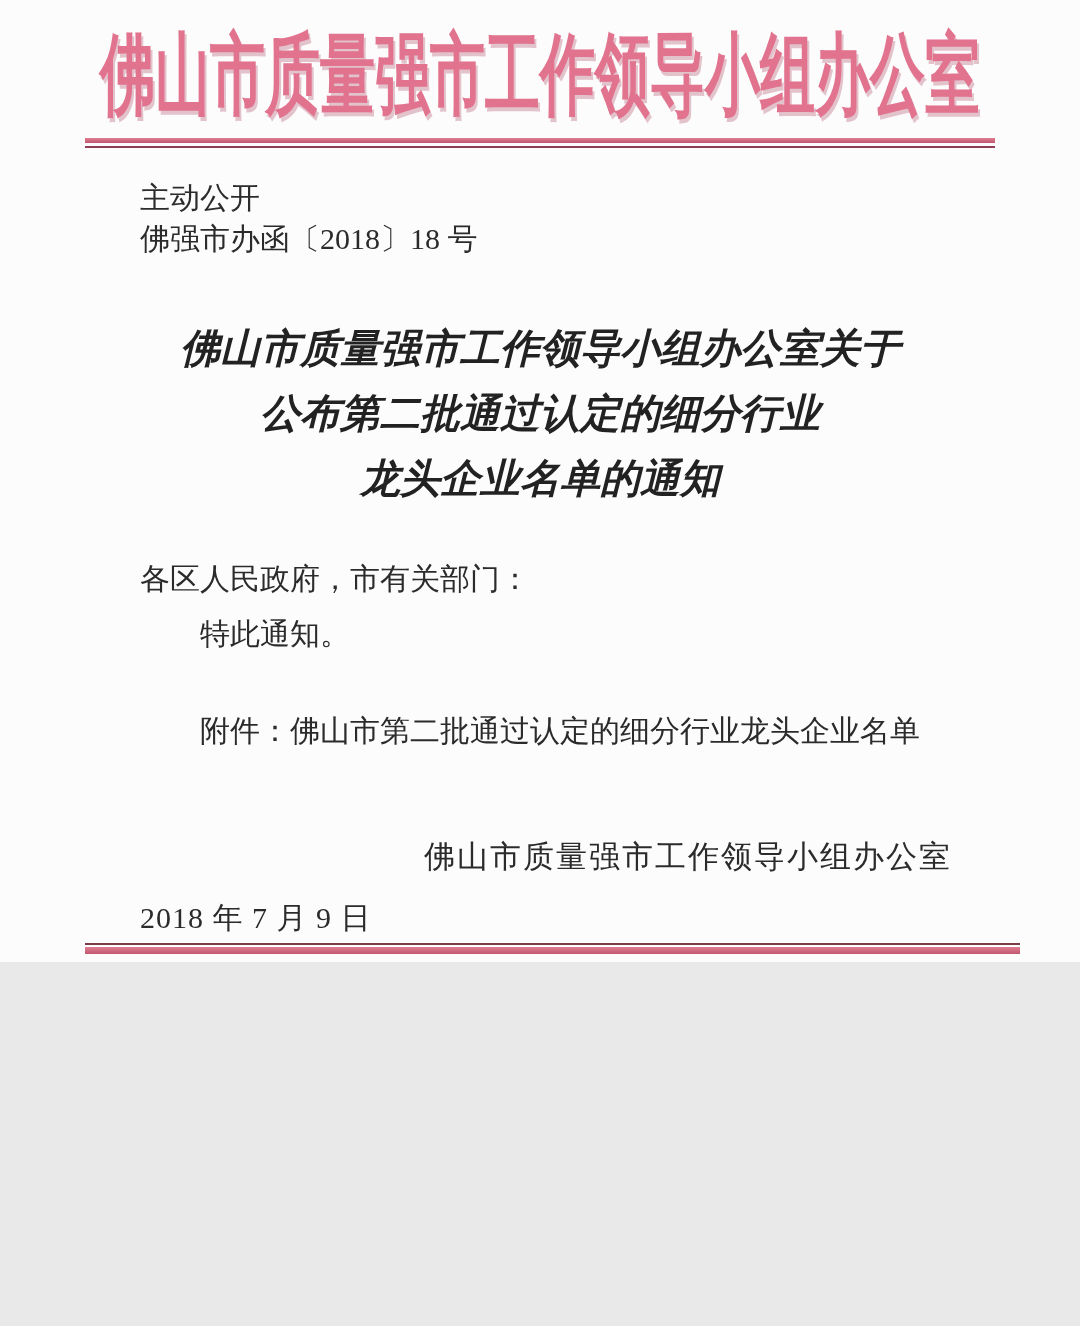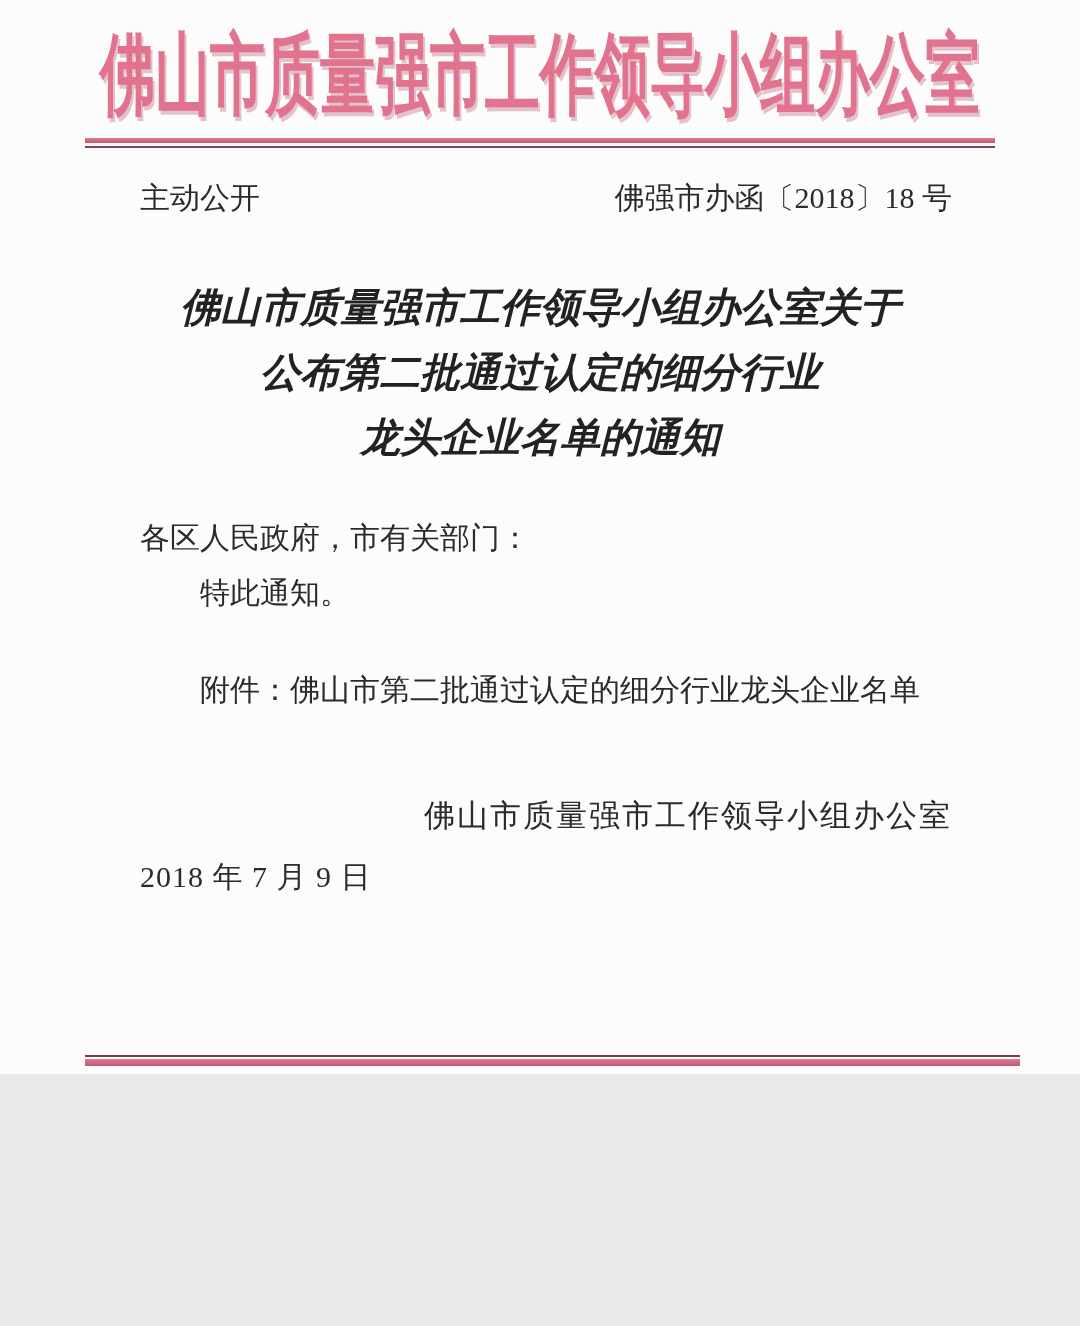--- a/index.html
+++ b/index.html
@@ -1,17 +1,17 @@
 <!DOCTYPE html>
 <html><head>
 <meta charset="utf-8">
 <style>
   html,body { margin:0; padding:0; background:#e9e9e9; }
   .page {
-    width:1080px; height:1074px;
+    width:1080px; height:962px;
     background:#fdfcfc;
     position:relative;
     overflow:hidden;
     margin:0 auto;
     font-family:"Liberation Serif","DejaVu Serif",serif;
     color:#2b2b2b;
   }
   
   .banner {
     margin:26px 90px 0;
@@ -37,20 +37,21 @@
   .rule-top .thin  { height:2px; background:#8e3d52; }
   .rule-bottom { position:absolute; left:85px; right:60px; bottom:8px; }
   .rule-bottom .thin  { height:2px; background:#7d3c45; }
   .rule-bottom .gap   { height:2px; }
   .rule-bottom .thick { height:7px; background:linear-gradient(to bottom,#de7e92,#c25670); }
   
   .meta-row {
     display:flex; justify-content:space-between; align-items:baseline;
     margin:30px 128px 0 140px;
     font-size:30px;
+    flex-direction:column;
   }
   
   .title-block {
     margin-top:56px;
     text-align:center;
     font-weight:bold;
     font-size:40px;
     line-height:65px;
     color:#222;
     font-style:italic;

